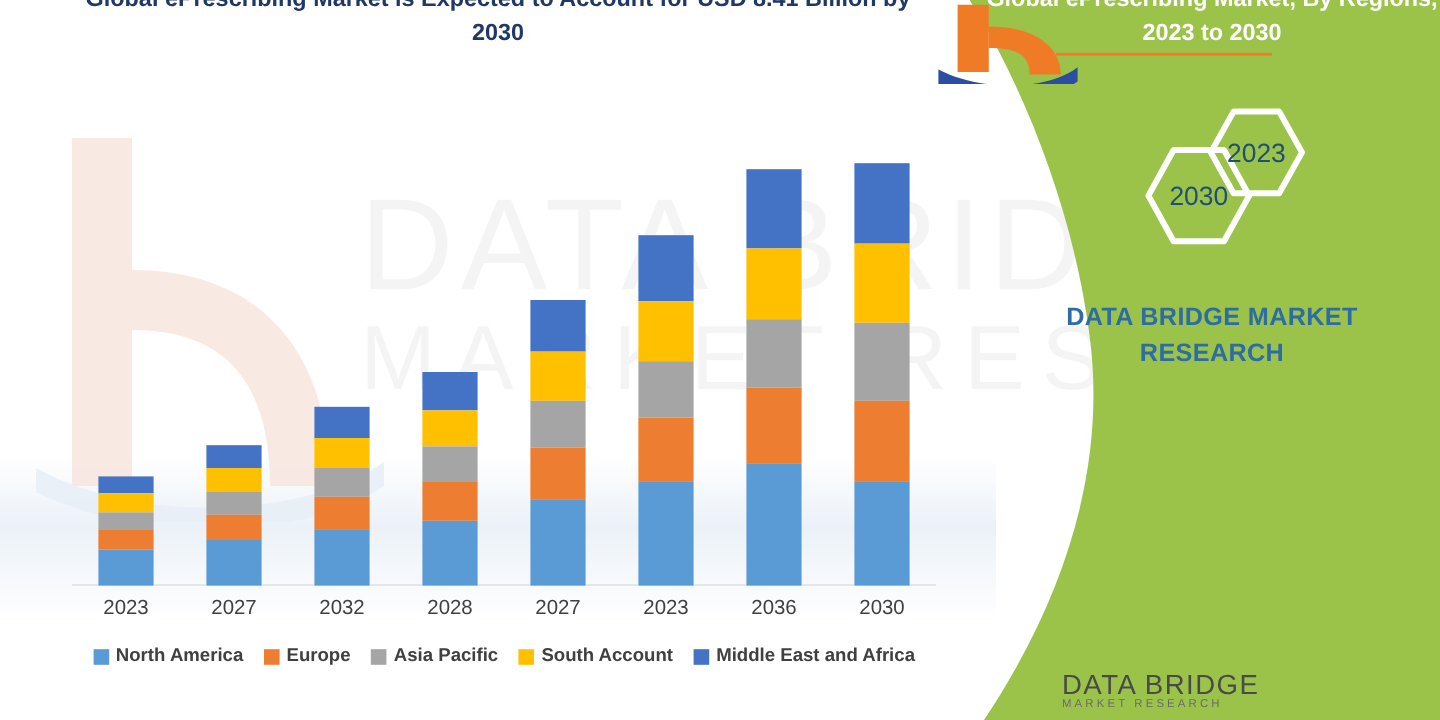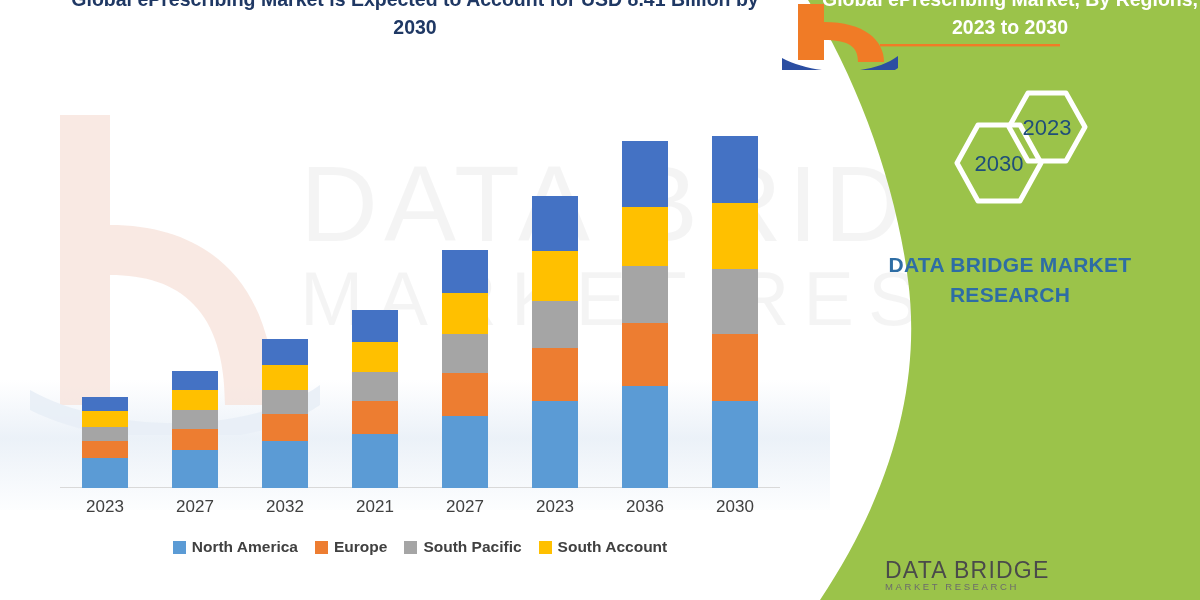--- a/index.html
+++ b/index.html
@@ -179,43 +179,47 @@
             <div class="seg" title="Middle East and Africa 2030: 1.61" style="background: rgb(68, 114, 196); height: 67.3864px;"></div>
           </div>
         </div>
       </div>
   </div>
 
   <div class="xlabels" id="xlabels">
       <div class="xlab">2023</div>
       <div class="xlab">2027</div>
       <div class="xlab">2032</div>
-      <div class="xlab">2021</div>
+      <div class="xlab">2028</div>
       <div class="xlab">2027</div>
       <div class="xlab">2023</div>
       <div class="xlab">2036</div>
       <div class="xlab">2030</div>
     </div>
 
   <div class="legend" id="legend">
       <div class="lg-item">
         <span class="lg-swatch" style="background: rgb(91, 155, 213);"></span>
         <span class="lg-label">North America</span>
       </div>
       <div class="lg-item">
         <span class="lg-swatch" style="background: rgb(237, 125, 49);"></span>
         <span class="lg-label">Europe</span>
       </div>
       <div class="lg-item">
         <span class="lg-swatch" style="background: rgb(165, 165, 165);"></span>
-        <span class="lg-label">South Pacific</span>
+        <span class="lg-label">Asia Pacific</span>
       </div>
       <div class="lg-item">
         <span class="lg-swatch" style="background: rgb(255, 192, 0);"></span>
         <span class="lg-label">South Account</span>
+      </div>
+      <div class="lg-item">
+        <span class="lg-swatch" style="background: rgb(68, 114, 196);"></span>
+        <span class="lg-label">Middle East and Africa</span>
       </div>
     </div>
 
   <div class="green-panel">
     <svg viewBox="0 0 420 600" preserveAspectRatio="none">
       <path id="panel-path" d="M 28 0 L 420 0 L 420 600 L 40 600 C 120 480 140 370 128 280 C 116 185 78 80 28 0 Z" fill="#9BC34A"></path>
     </svg>
     <div class="gp-title">Global ePrescribing Market, By Regions, 2023 to 2030</div>
 
     <div class="hexwrap">

